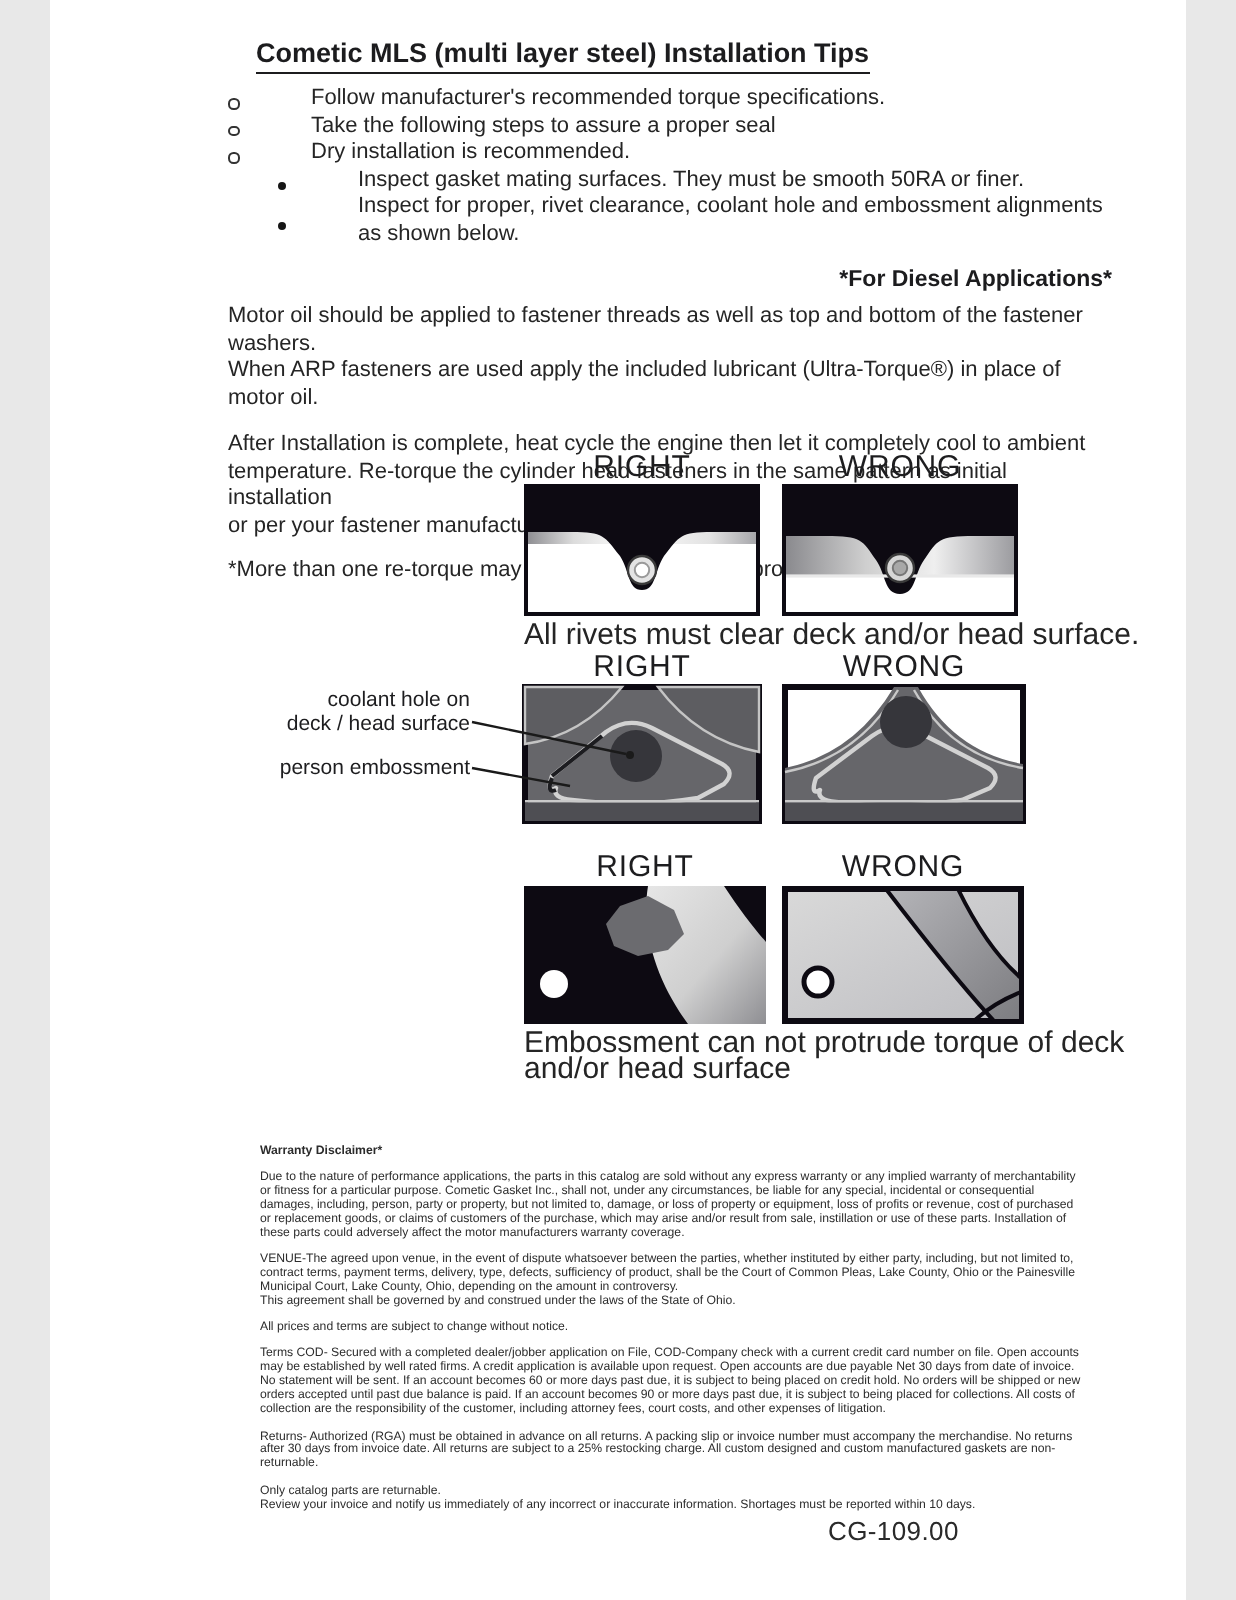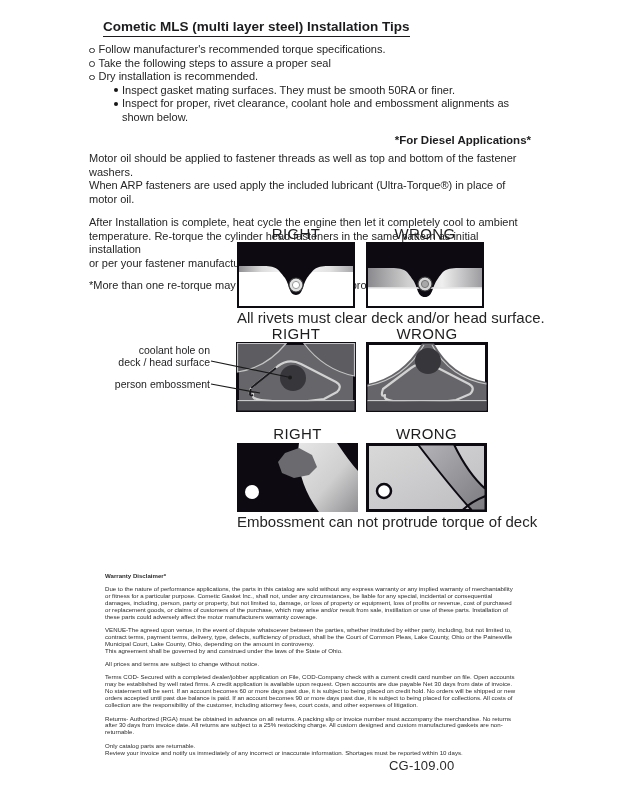--- a/index.html
+++ b/index.html
@@ -1,36 +1,36 @@
 <!DOCTYPE html>
 <html><head>
 <meta charset="utf-8">
 <style>
   html,body{margin:0;padding:0;background:#e8e8e8;}
   .page{
     position:relative;
-    width:618px;height:800px;
+    width:568px;height:800px;
     background:#ffffff;
     font-family:"Liberation Sans","DejaVu Sans",sans-serif;
     color:#222;
     overflow:hidden;
     margin:0 auto;
   }
   
   .content{
     position:absolute;left:89px;top:18px;width:442px;
     font-size:11px;line-height:13.5px;color:#252525;
   }
   .title{
     display:inline-block;
     margin:0 0 6px 14px;
     font-size:13.5px;line-height:17px;font-weight:bold;color:#1c1c1e;
     border-bottom:1.8px solid #1c1c1e;padding-bottom:1px;
   }
-  .bullet-row{display:flex;align-items:flex-start;}
+  .bullet-row{display:flex;align-items:center;gap:32px;}
   .marker-circle{
     flex:0 0 auto;width:3.5px;height:3.5px;border:1.1px solid #333;border-radius:50%;
     margin:4.5px 4px 0 0;
   }
   .sub{margin-left:25px;}
   .marker-dot{
     flex:0 0 auto;width:4px;height:4px;background:#161616;border-radius:50%;
     margin:4.5px 4px 0 0;
   }
   .diesel-heading{margin-top:9px;font-size:11.5px;font-weight:bold;color:#1c1c1e;line-height:14px;text-align:right;}
@@ -210,20 +210,21 @@
       </linearGradient>
     </defs>
     <rect x="1.5" y="1.5" width="118" height="66" fill="url(#g4)" stroke="#0d0a12" stroke-width="3"></rect>
     <path d="M52,1.5 L88,1.5 C97,20 108,36 119.5,46 L119.5,67.5 L106,67.5 C88,48 70,25 52,1.5 Z" fill="url(#g5)" stroke="#0d0a12" stroke-width="2"></path>
     <path d="M96,67.5 C104,60 112,56 119.5,53" fill="none" stroke="#0d0a12" stroke-width="2"></path>
     <circle cx="18" cy="48" r="7" fill="#ffffff" stroke="#0d0a12" stroke-width="2.5"></circle>
   </svg>
 
   <div class="cap" style="left:237px;top:515px">
     <div>Embossment can not protrude torque of deck</div>
+    <div>and/or head surface</div>
   </div>
 
   <div class="legal">
     <div class="lh">Warranty Disclaimer*</div>
     <p>Due to the nature of performance applications, the parts in this catalog are sold without any express warranty or any implied warranty of merchantability or fitness for a particular purpose.  Cometic Gasket Inc., shall not, under any circumstances, be liable for any special, incidental or consequential damages, including, person, party or property, but not limited to, damage, or loss of property or equipment, loss of profits or revenue, cost of purchased or replacement goods, or claims of customers of the purchase, which may arise and/or result from sale, instillation or use of these parts.  Installation of these parts could adversely affect the motor manufacturers warranty coverage.</p>
     <p class="tight">VENUE-The agreed upon venue, in the event of dispute whatsoever between the parties, whether instituted by either party, including, but not limited to, contract terms, payment terms, delivery, type, defects, sufficiency of product, shall be the Court of Common Pleas, Lake County, Ohio or the Painesville Municipal Court, Lake County, Ohio, depending on the amount in controversy.</p>
     <p>This agreement shall be governed by and construed under the laws of the State of Ohio.</p>
     <p>All prices and terms are subject to change without notice.</p>
     <p>Terms COD- Secured with a completed dealer/jobber application on File, COD-Company check with a current credit card number on file.  Open accounts may be established by well rated firms.  A credit application is available upon request.  Open accounts are due payable Net 30 days from date of invoice.  No statement will be sent.  If an account becomes 60 or more days past due, it is subject to being placed on credit hold.  No orders will be shipped or new orders accepted until past due balance is paid.  If an account becomes 90 or more days past due, it is subject to being placed for collections.  All costs of collection are the responsibility of the customer, including attorney fees, court costs, and other expenses of litigation.</p>
     <p>Returns- Authorized (RGA) must be obtained in advance on all returns.  A packing slip or invoice number must accompany the merchandise.  No returns after 30 days from invoice date.  All returns are subject to a 25% restocking charge.  All custom designed and custom manufactured gaskets are non-returnable.</p>

